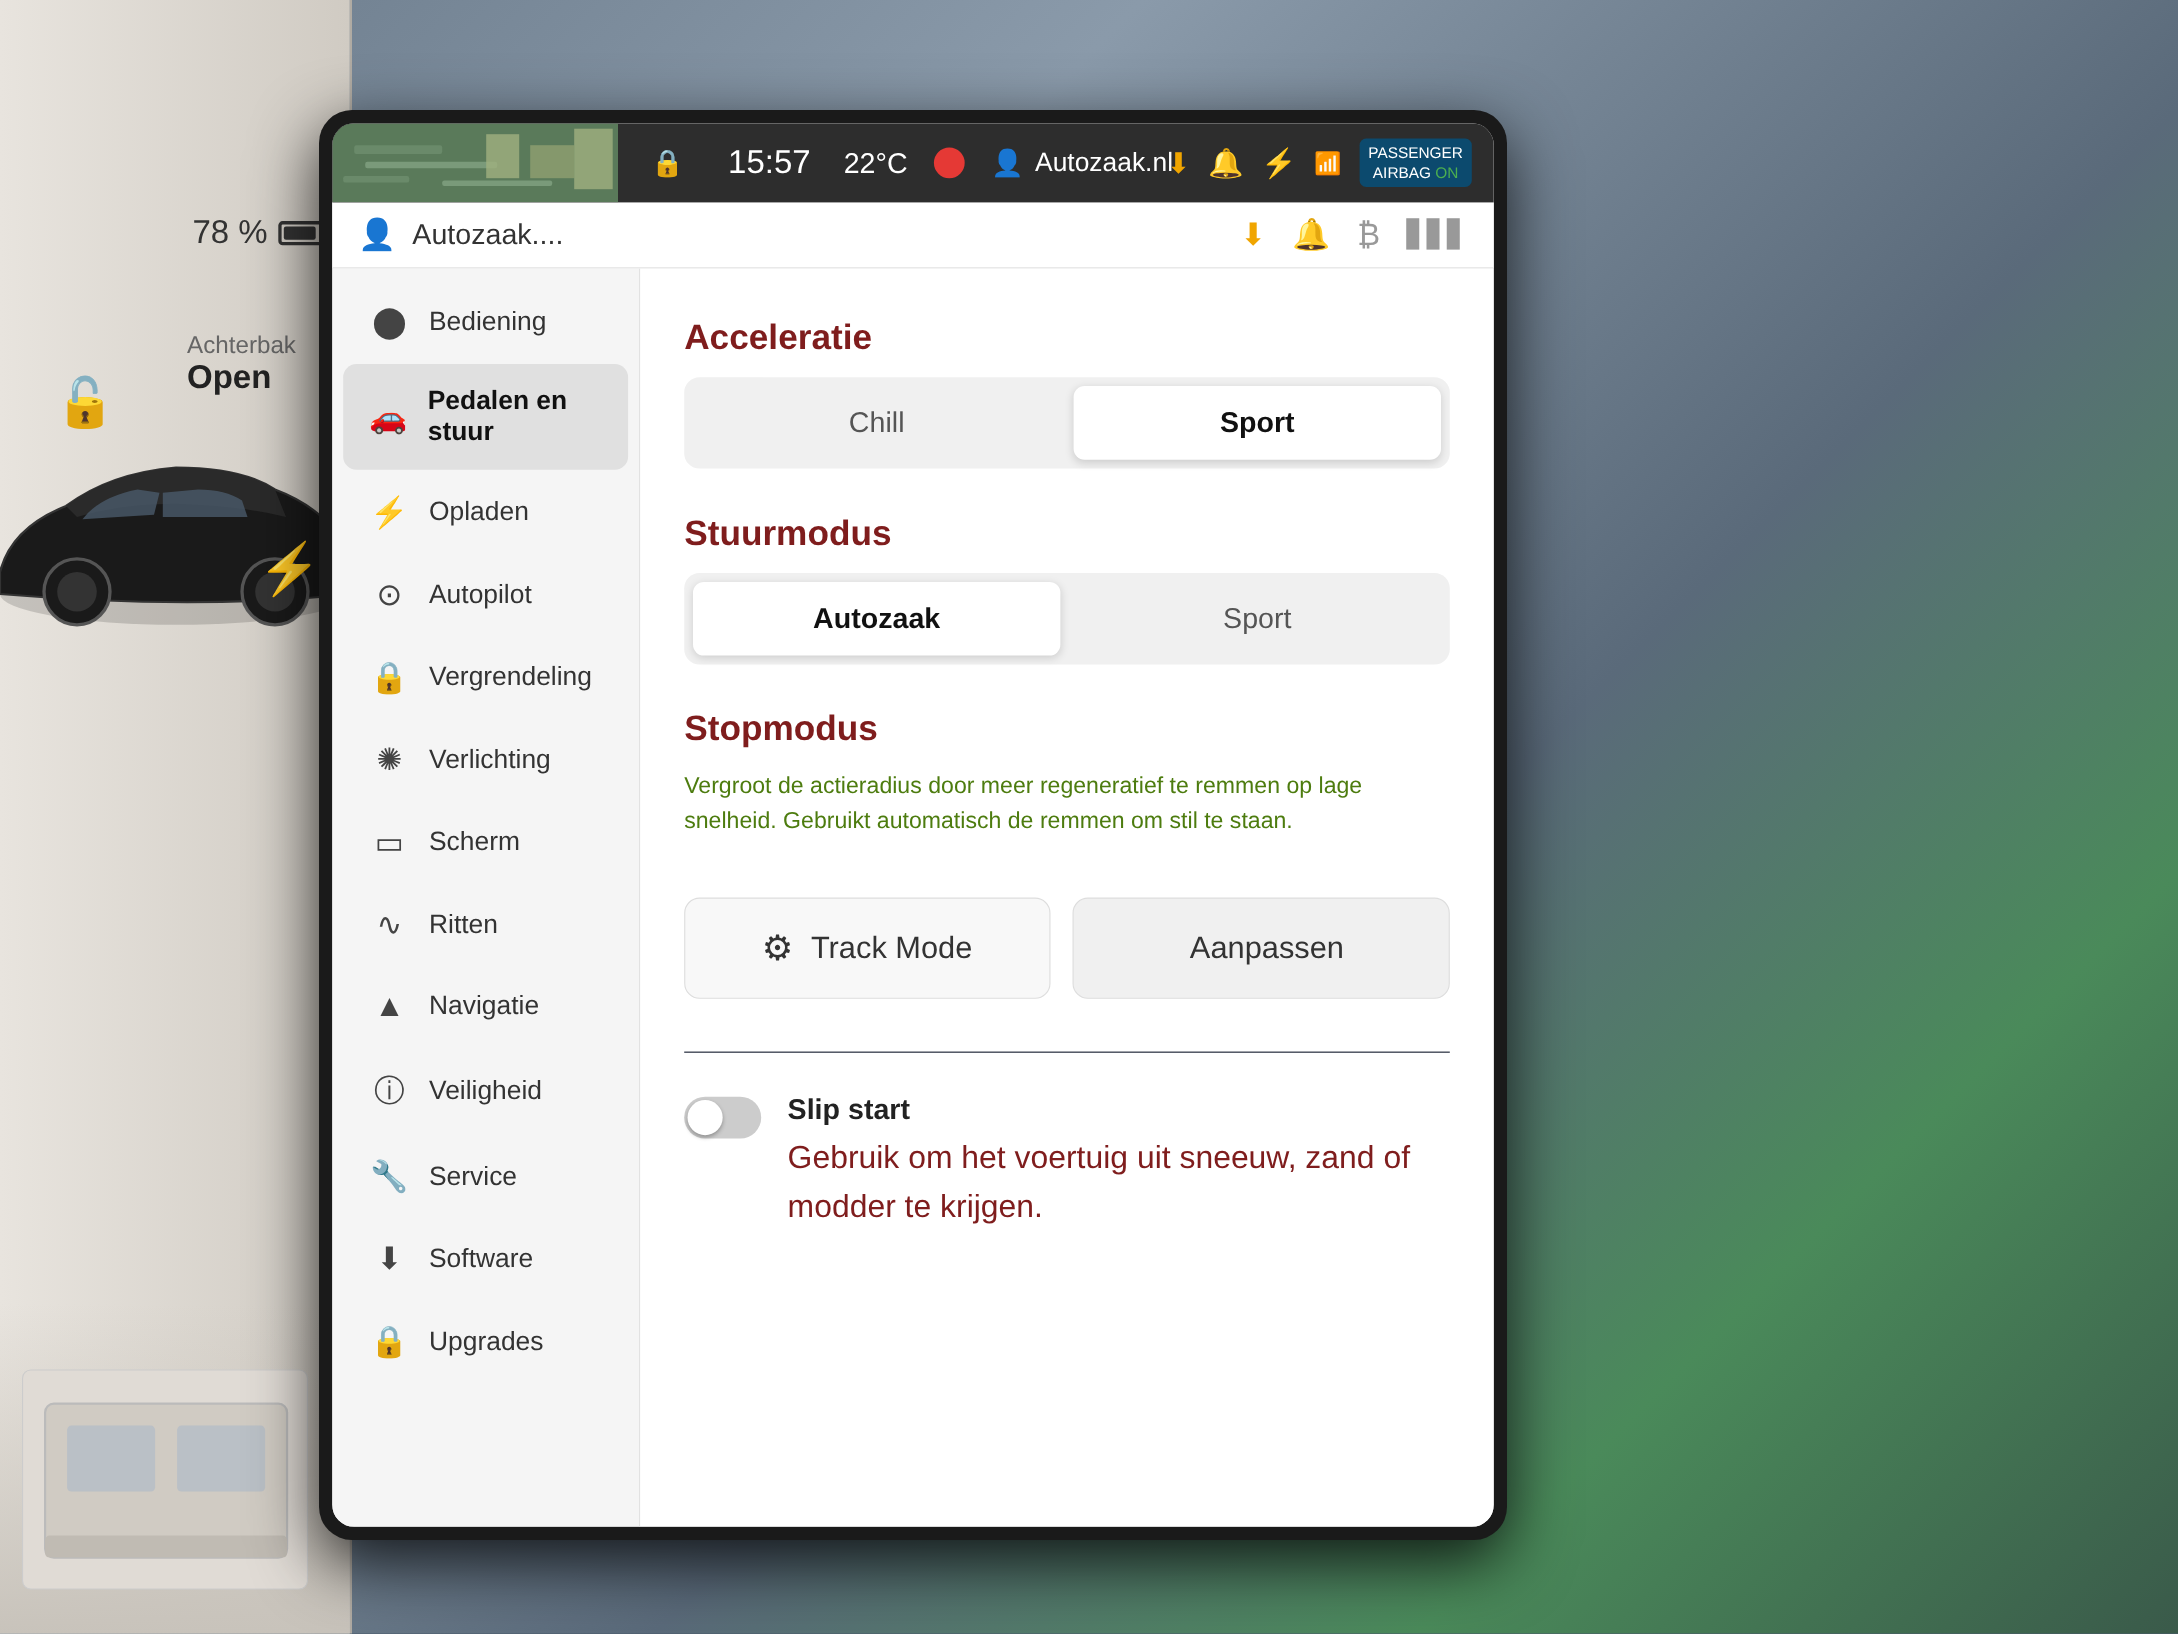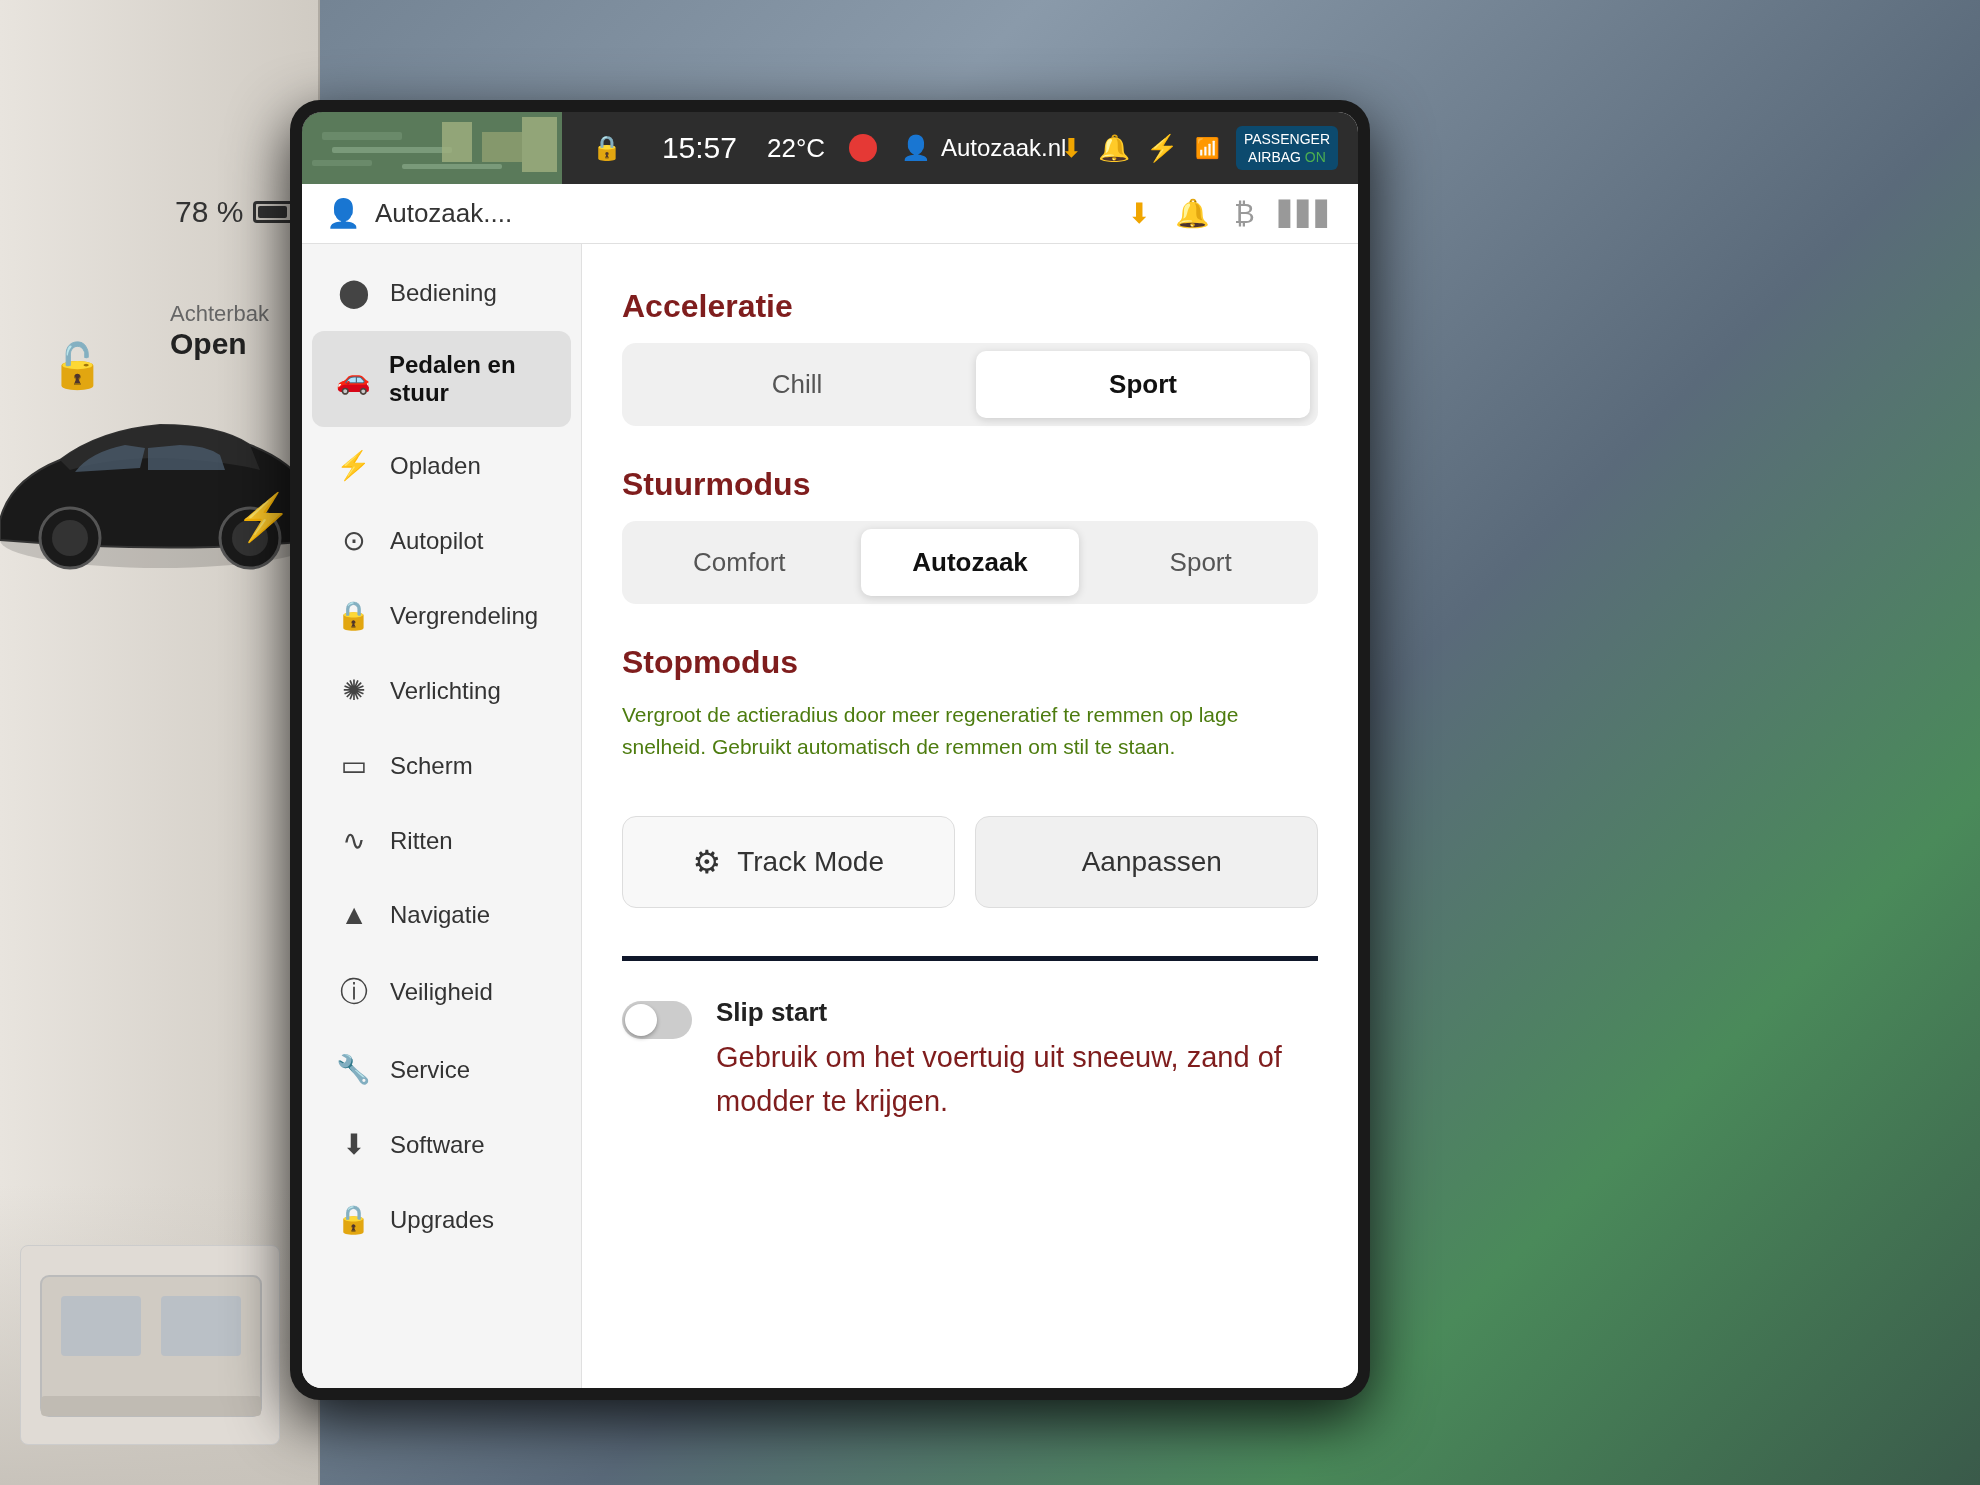--- a/index.html
+++ b/index.html
@@ -282,21 +282,21 @@
       justify-content: center;
       gap: 16px;
       font-size: 28px;
       cursor: pointer;
       font-family: inherit;
       color: #333;
     }
 
     
     .slip-start-section {
-      border-top: 5px solid #0f172a;
+      border-top: 1px solid #0f172a;
       padding-top: 36px;
     }
 
     .slip-start-row {
       display: flex;
       align-items: flex-start;
       gap: 24px;
     }
 
     .toggle-switch {
@@ -515,21 +515,20 @@
         <div class="section-title">Acceleratie</div>
 
         <div class="btn-group">
           <button class="btn-option">Chill</button>
           <button class="btn-option active">Sport</button>
         </div>
 
         <div class="section-title">Stuurmodus</div>
 
         <div class="stuur-group btn-group">
-          <button class="btn-option">Comfort</button>
           <button class="btn-option active">Autozaak</button>
           <button class="btn-option">Sport</button>
         </div>
 
         <div class="section-title">Stopmodus</div>
 
 
         <div class="stop-desc">Vergroot de actieradius door meer regeneratief te remmen op lage snelheid. Gebruikt automatisch de remmen om stil te staan.</div>
 
         <div class="action-row">

